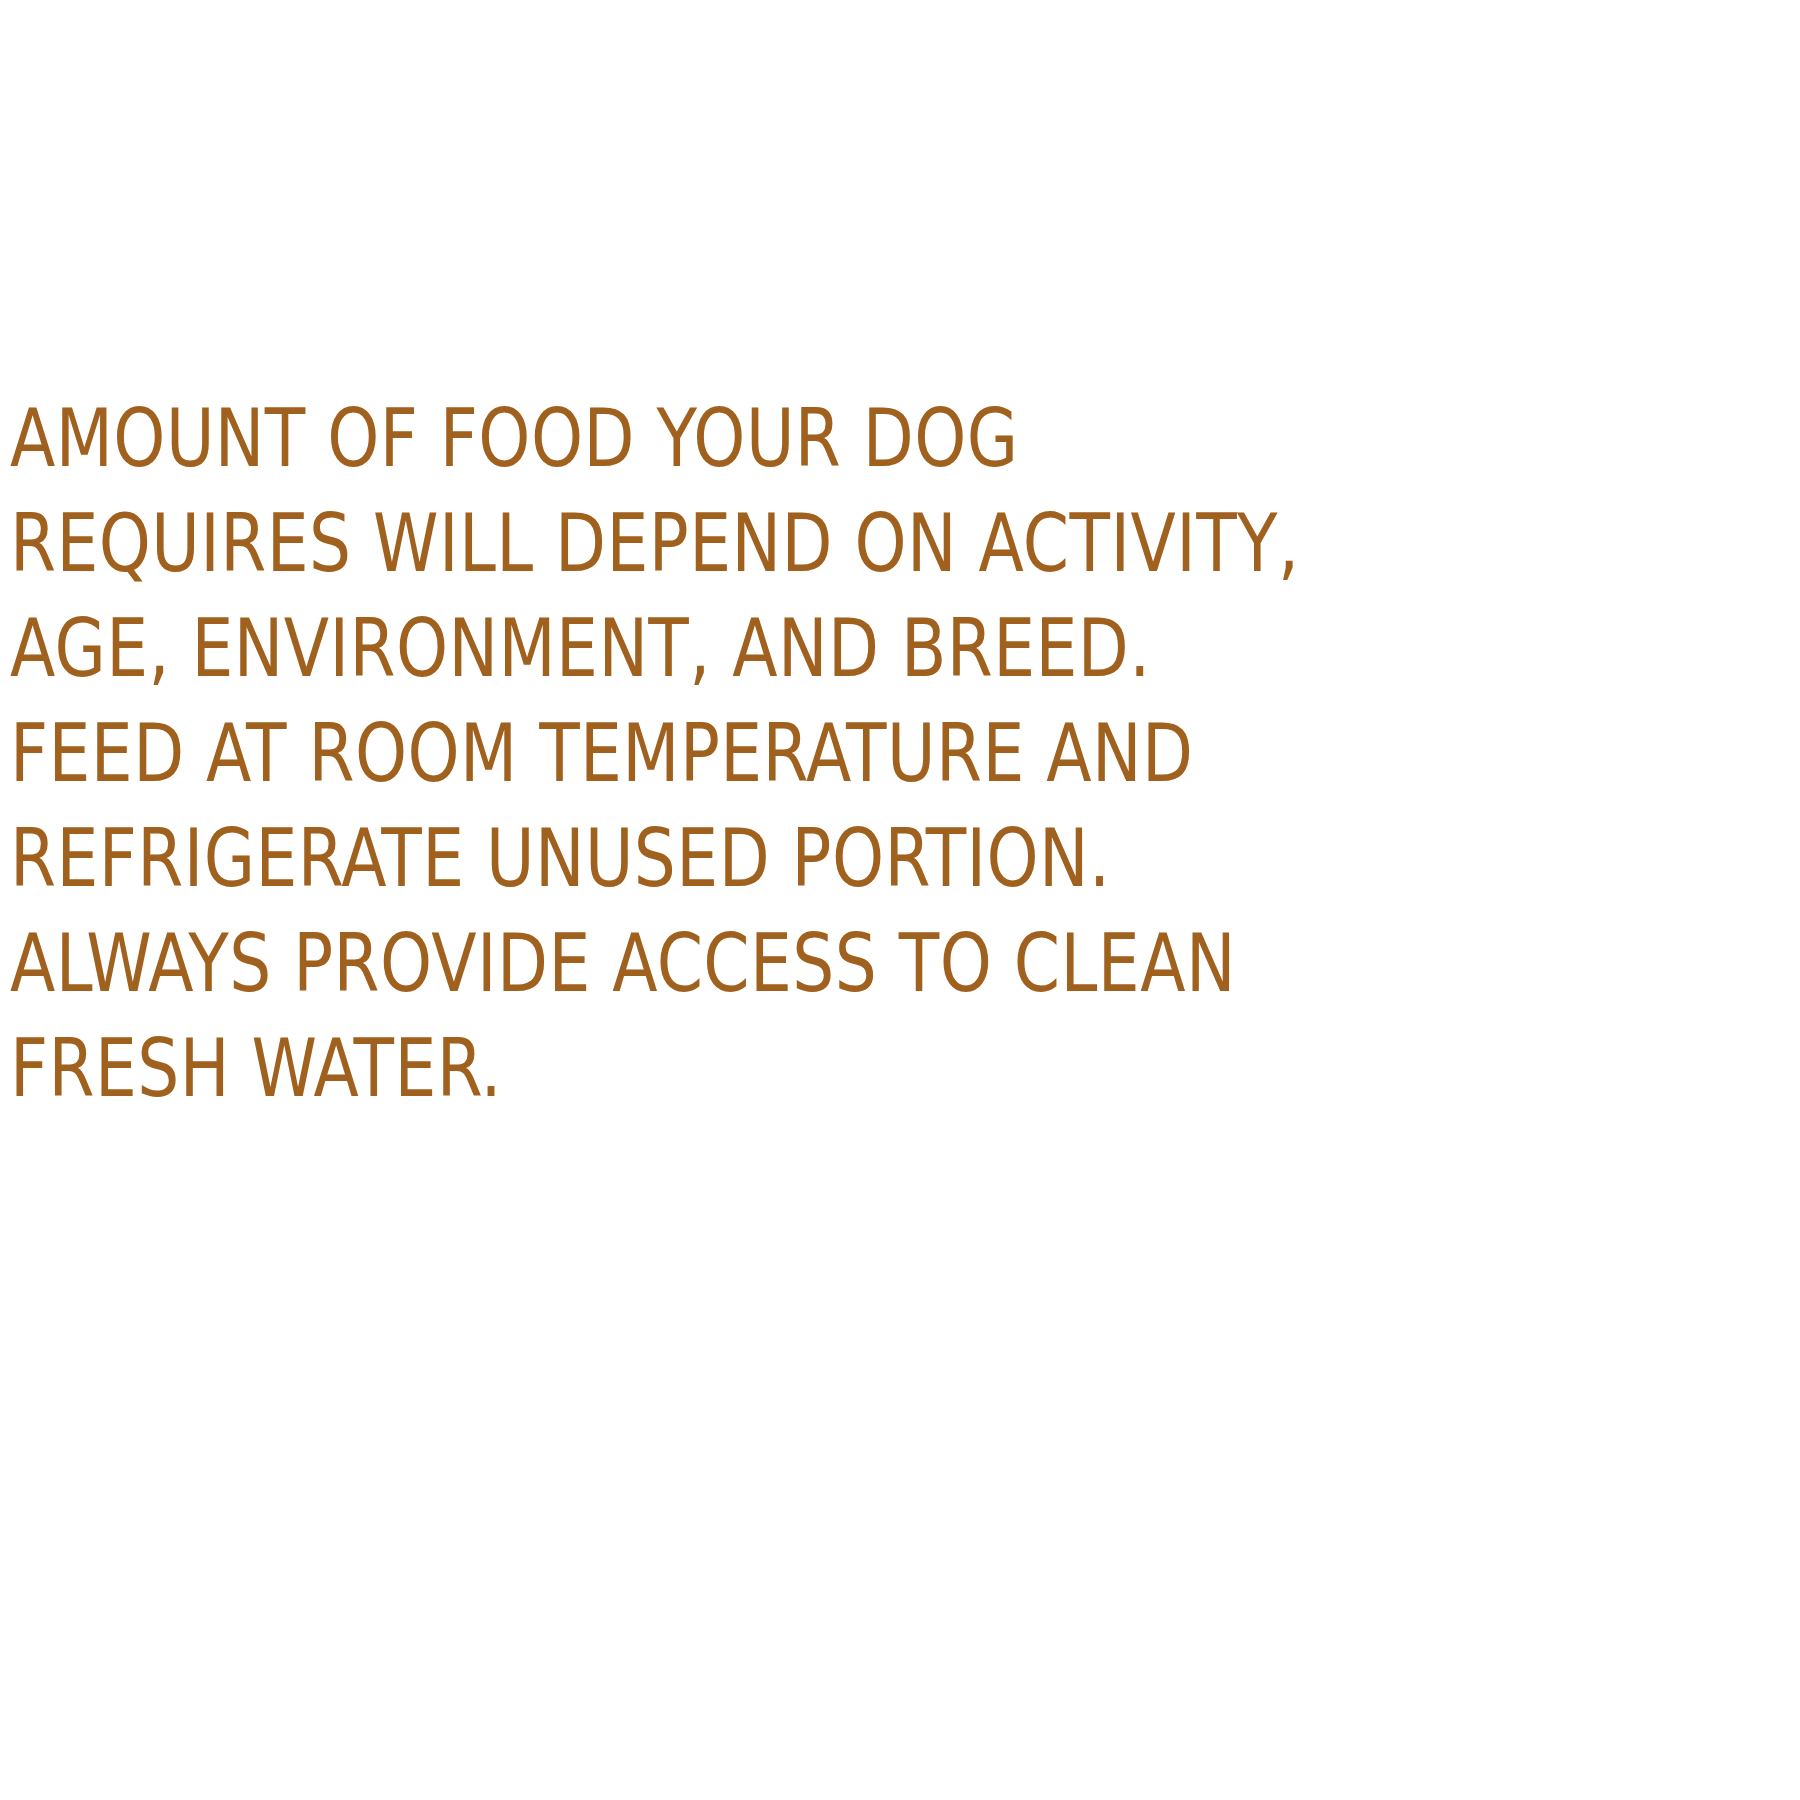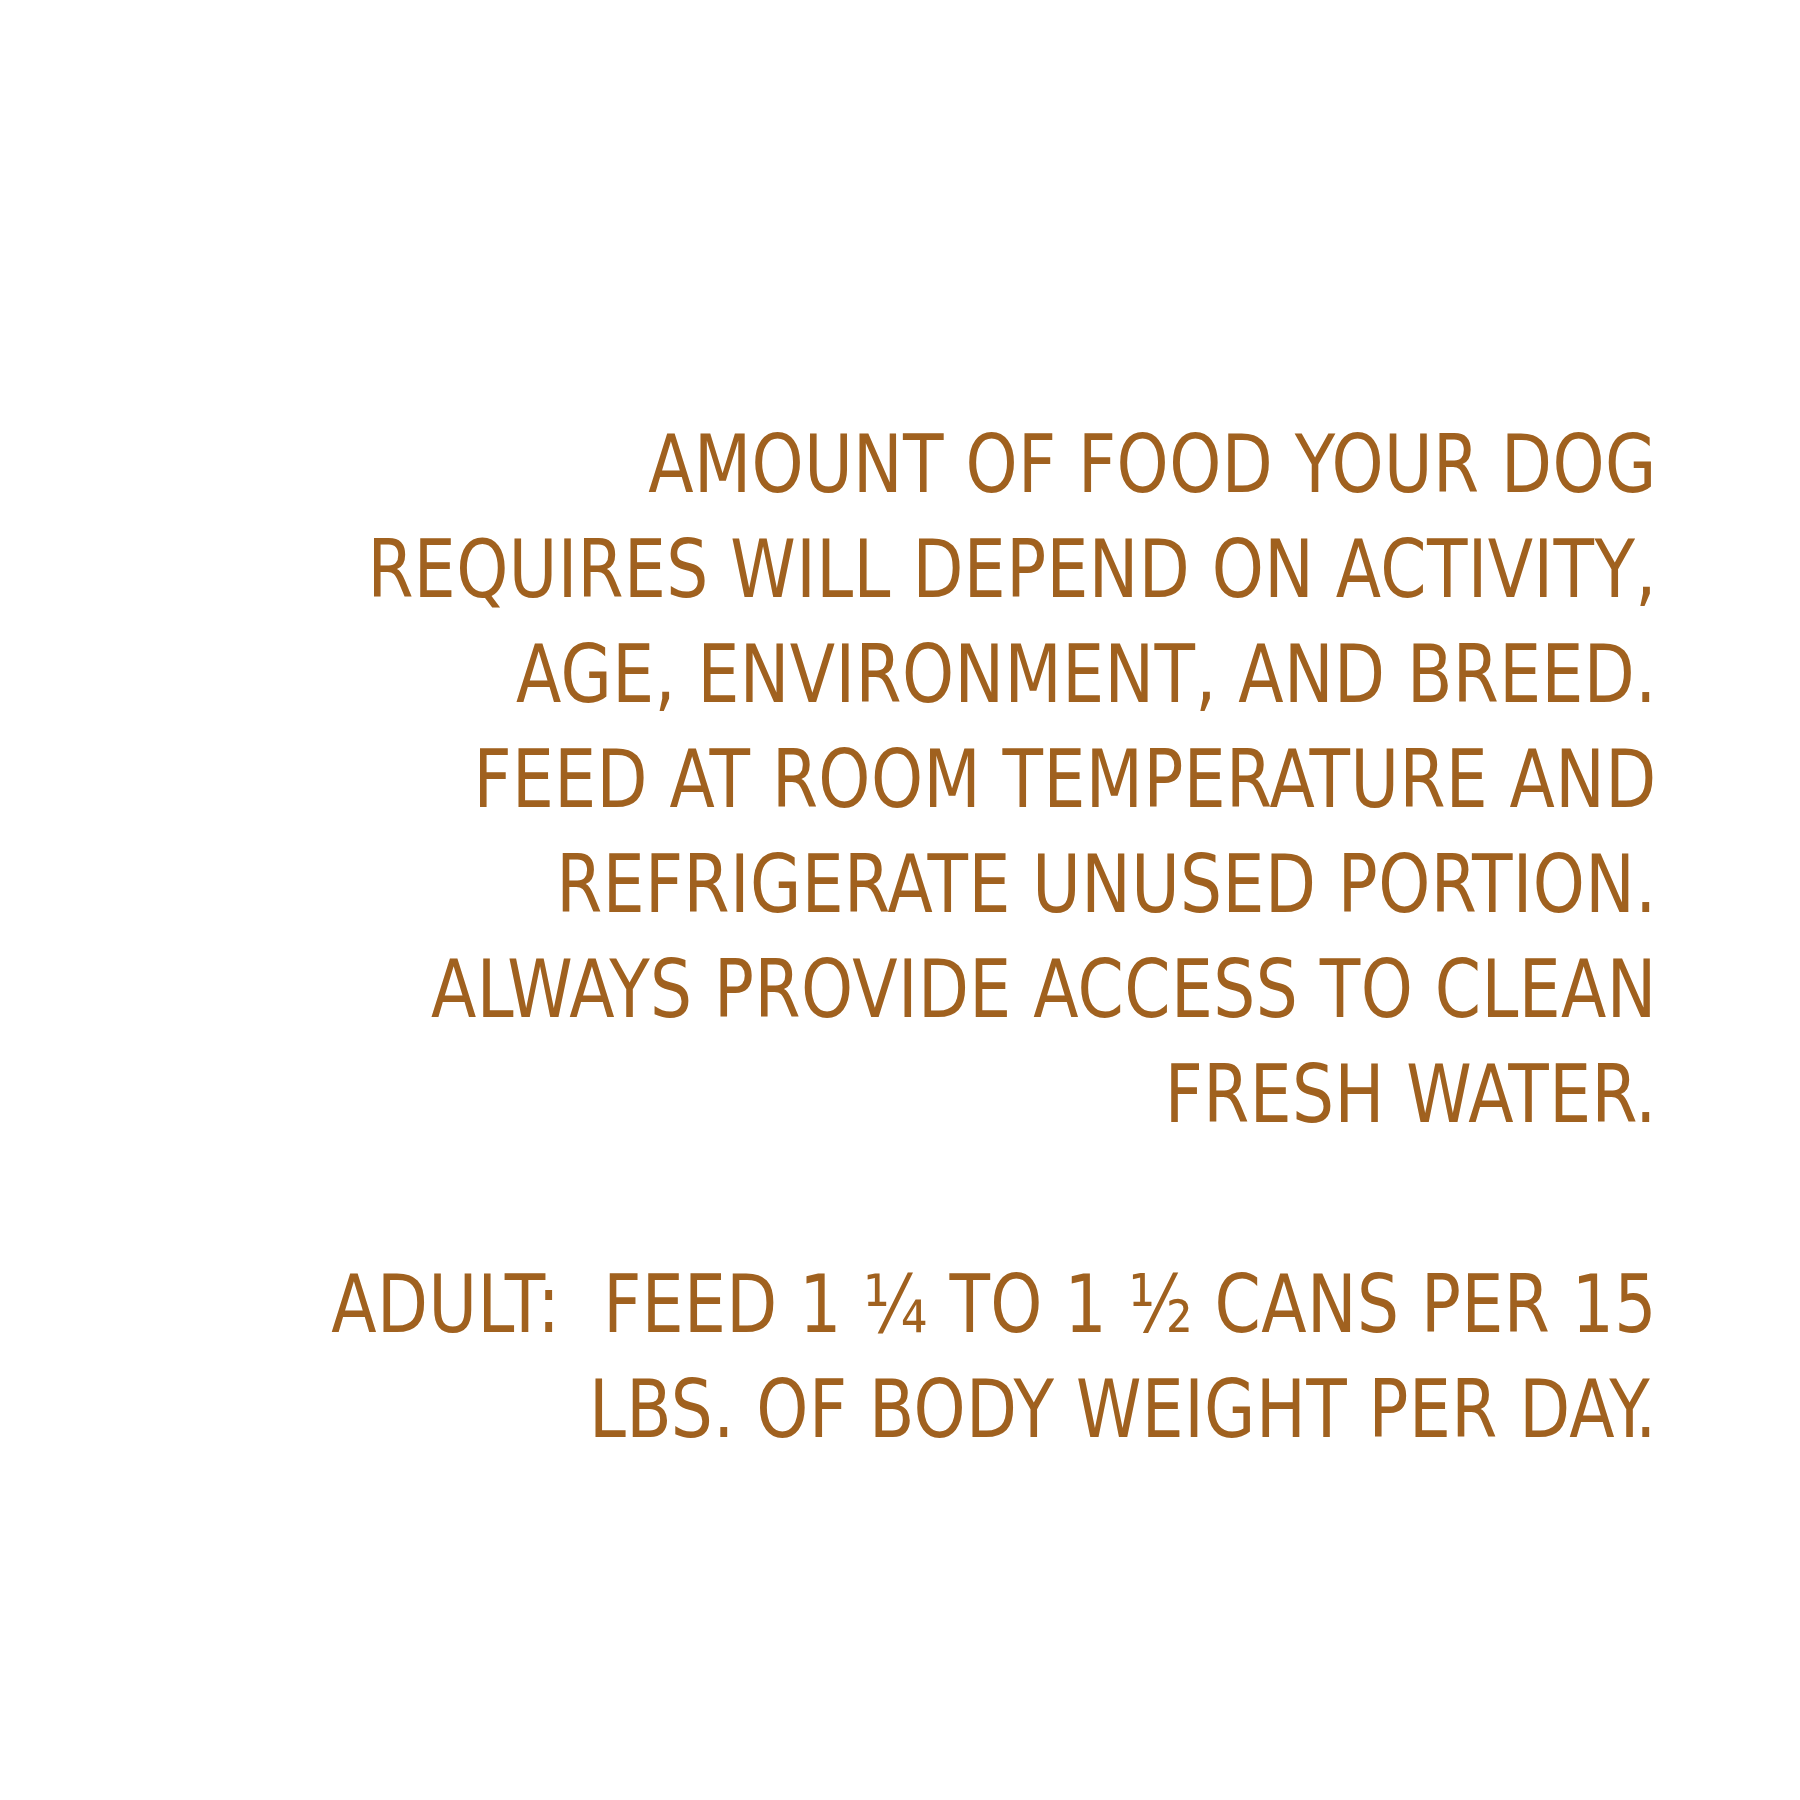--- a/index.html
+++ b/index.html
@@ -40,23 +40,22 @@
     letter-spacing: -1px;
     transform: scaleX(0.80);
     transform-origin: left top;
     white-space: nowrap;
   }
 
   
   #body-block {
     position: absolute;
     left: 10px;
-    top: 412px;
+    top: 386px;
     width: 1790px;
-    text-align: right;
   }
   .para {
     margin: 0;
     color: #a0611f;
   }
   .para + .para {
     margin-top: 105px;   
   }
   .body-line {
     display: block;
@@ -82,20 +81,16 @@
     <p class="para">
       <span class="body-line">AMOUNT OF FOOD YOUR DOG</span>
       <span class="body-line">REQUIRES WILL DEPEND ON ACTIVITY,</span>
       <span class="body-line">AGE, ENVIRONMENT, AND BREED.</span>
       <span class="body-line">FEED AT ROOM TEMPERATURE AND</span>
       <span class="body-line">REFRIGERATE UNUSED PORTION.</span>
       <span class="body-line">ALWAYS PROVIDE ACCESS TO CLEAN</span>
       <span class="body-line">FRESH WATER.</span>
     </p>
 
-    <p class="para">
-      <span class="body-line">ADULT:  FEED 1 ¼ TO 1 ½ CANS PER 15</span>
-      <span class="body-line">LBS. OF BODY WEIGHT PER DAY.</span>
-    </p>
 
   </div>
 
 </div>
 
 </body></html>

